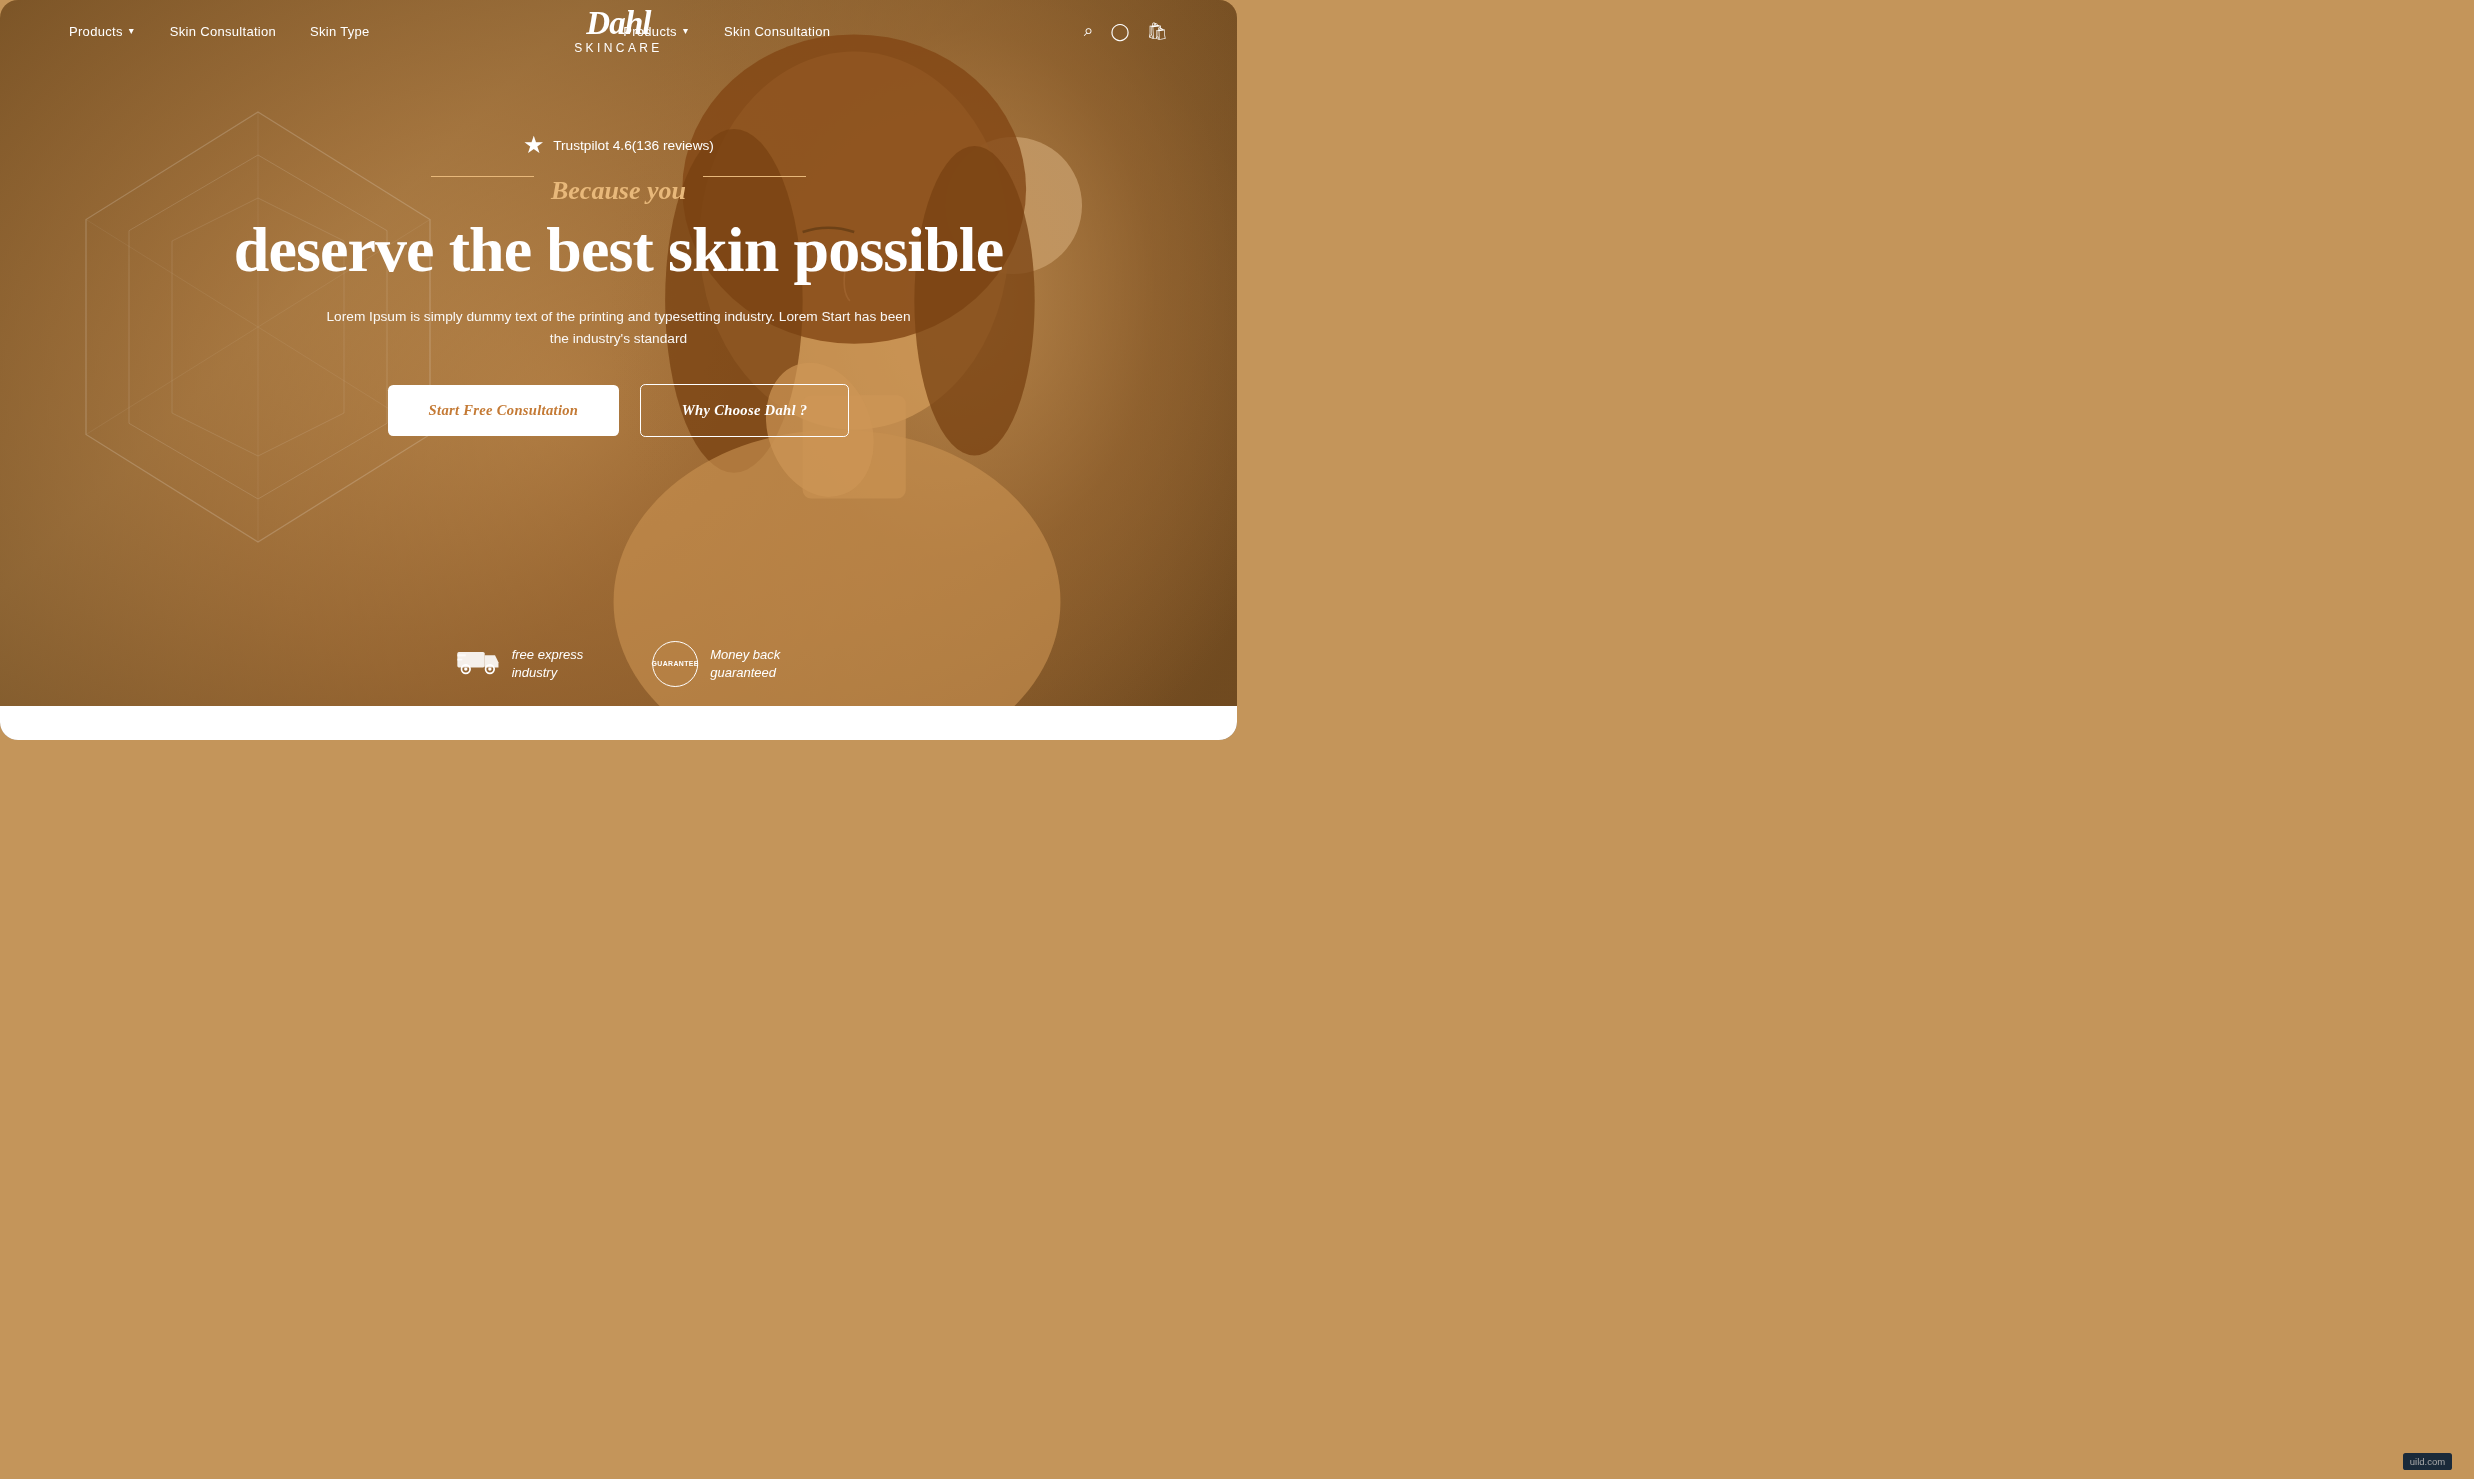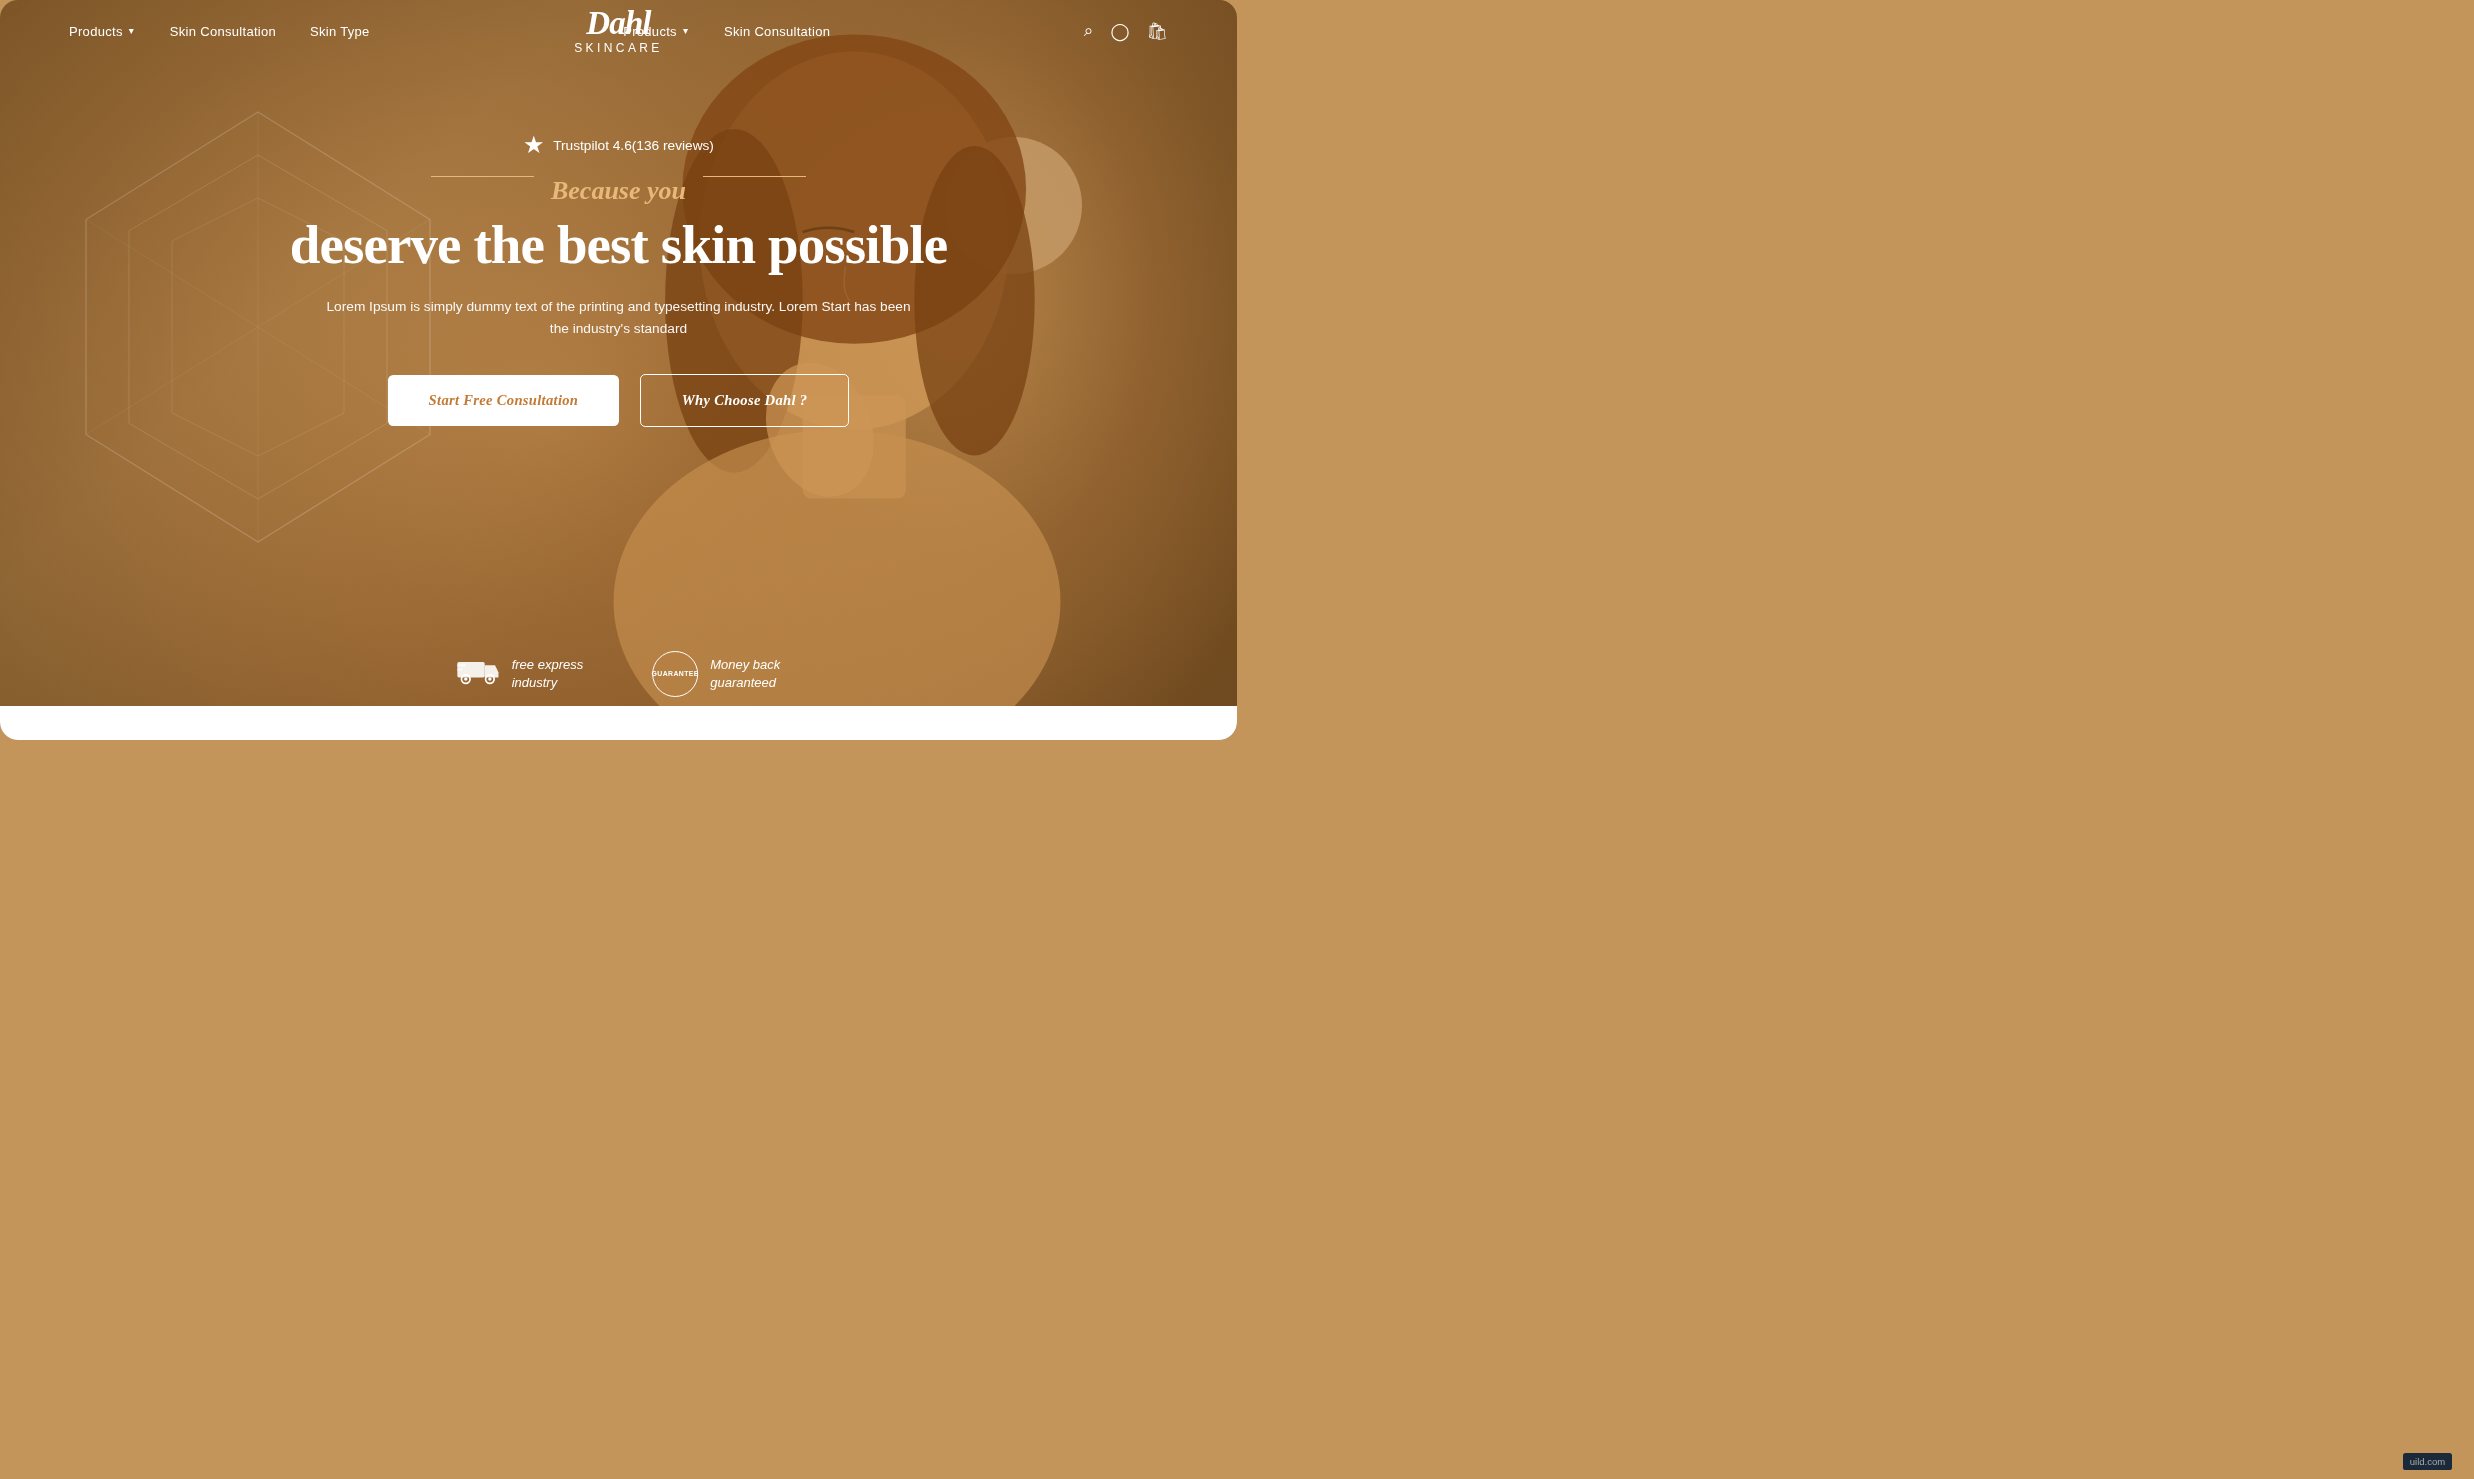--- a/index.html
+++ b/index.html
@@ -181,21 +181,21 @@
     .tagline-sub {
       color: #e8b87a;
       font-size: 26px;
       font-family: 'Georgia', serif;
       font-style: italic;
       font-weight: bold;
     }
 
     .hero-title {
       color: #fff;
-      font-size: 55px;
+      font-size: 64px;
       font-weight: 900;
       font-family: 'Georgia', serif;
       line-height: 1.1;
       margin-bottom: 20.6px;
       letter-spacing: -0.9px;
     }
 
     .hero-desc {
       color: #fff;
       font-size: 13.7px;
@@ -236,21 +236,21 @@
       font-style: italic;
       border-radius: 5.2px;
       cursor: pointer;
       font-weight: 600;
       letter-spacing: 0.3px;
     }
 
     
     .bottom-badges {
       position: absolute;
-      bottom: 43px;
+      bottom: 53px;
       left: 50%;
       transform: translateX(-50%);
       z-index: 10;
       display: flex;
       align-items: center;
       gap: 69px;
     }
 
     .badge-item {
       display: flex;

